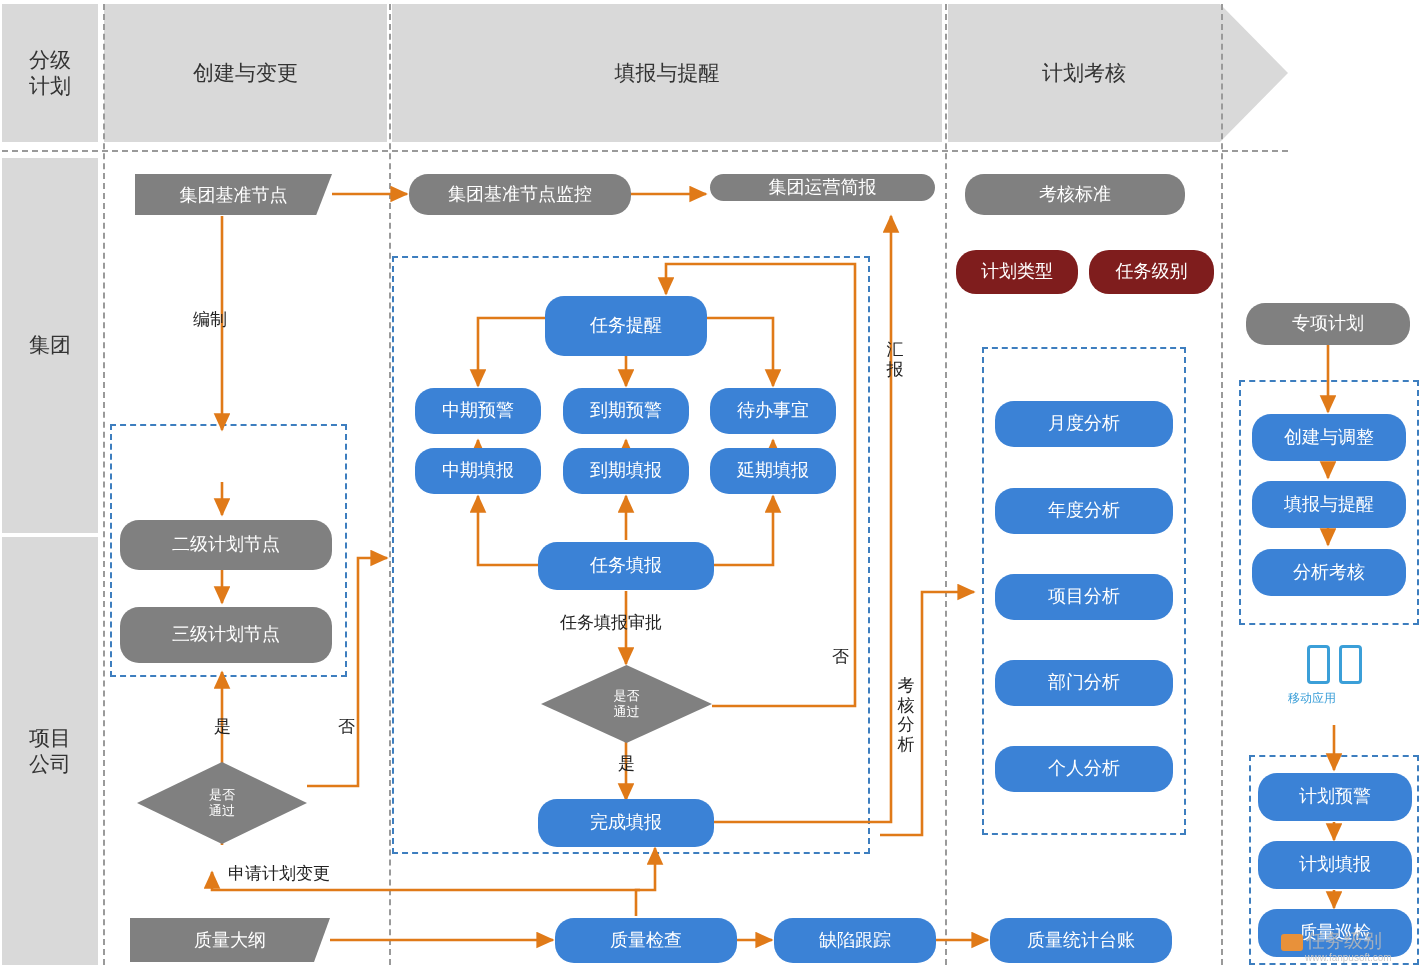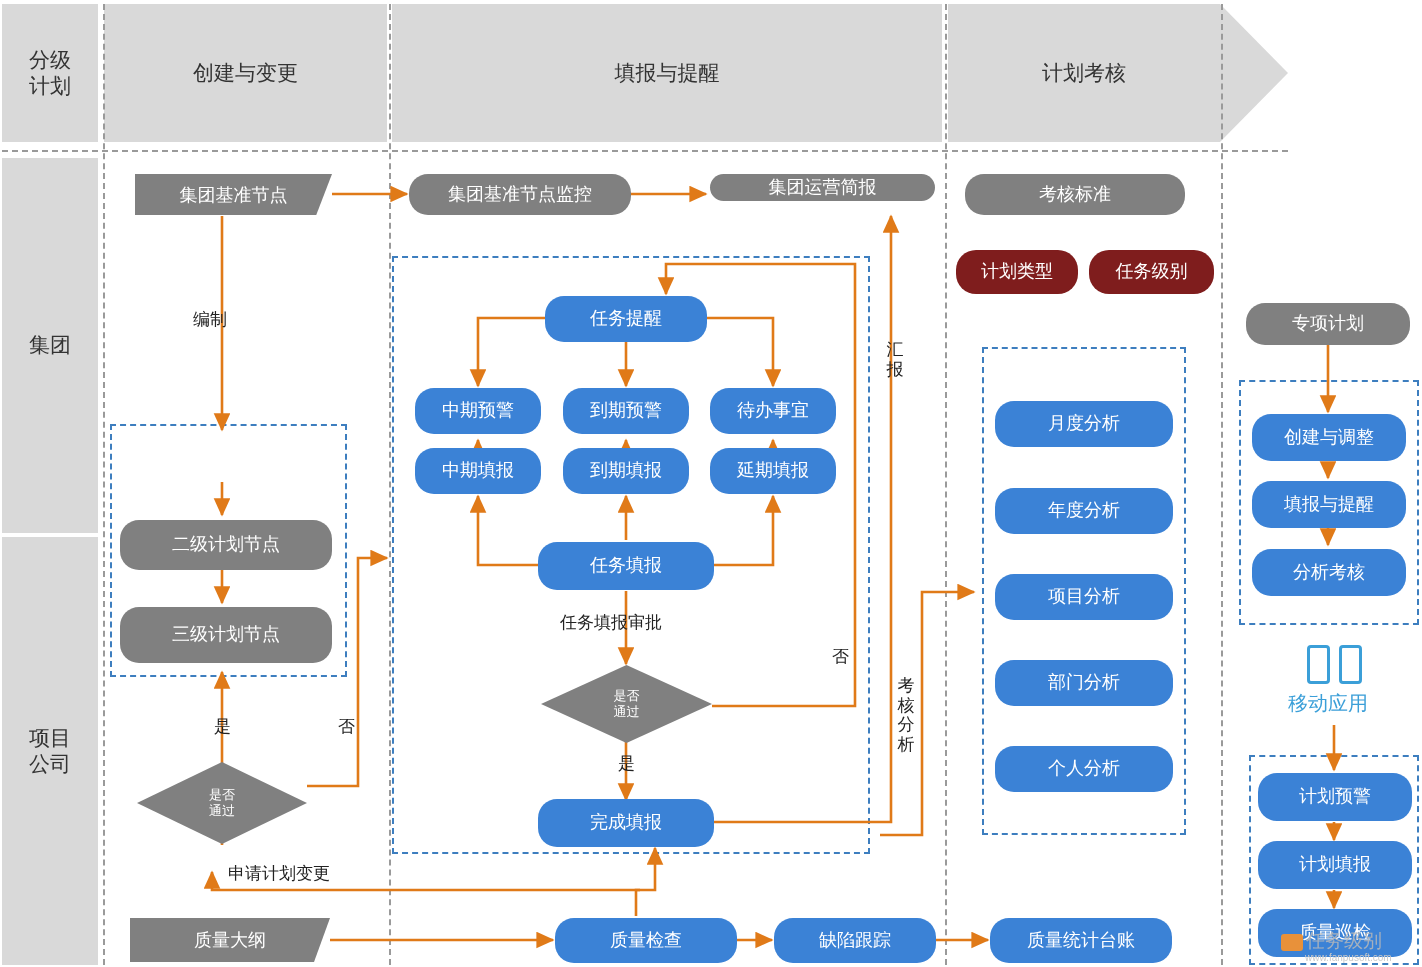--- a/index.html
+++ b/index.html
@@ -62,21 +62,21 @@
   .dashsep-h{border-top:2px dashed #9a9a9a;}
 
   
   .lab{font-size:17px;color:#222;white-space:nowrap;}
   .lab.v{white-space:normal;width:18px;line-height:1.15;text-align:center;}
 
   
   .phone{
     width:21px;height:33px;border:3px solid #3b9fd8;border-radius:4px;
   }
-  .mobtxt{color:#3b9fd8;font-size:20px;white-space:nowrap;}
+  .mobtxt{color:#3b9fd8;font-size:12px;white-space:nowrap;}
 
   
   .wm{font-size:19px;color:#b9b9b9;white-space:nowrap;opacity:.85;}
   .wm2{font-size:10px;color:#c9c9c9;white-space:nowrap;}
   .wmicon{width:22px;height:17px;background:#e8913a;border-radius:3px;display:inline-block;vertical-align:middle;margin-right:3px;}
 
   svg.ov{position:absolute;left:0;top:0;width:1422px;height:967px;pointer-events:none;}
 </style>
 </head>
 <body>
@@ -218,21 +218,21 @@
   </div>
   <div class="abs node gray" style="left:120px;top:607px;width:212px;height:56px;">
     <span>三级计划节点</span>
   </div>
 
   <div class="abs diamond" style="left:137px;top:762px;width:170px;height:82px;">
     <span style="white-space:pre-line">是否
 通过</span>
   </div>
 
-  <div class="abs node blue" style="left:545px;top:296px;width:162px;height:46px;">
+  <div class="abs node blue" style="left:545px;top:296px;width:162px;height:60px;">
     <span>任务提醒</span>
   </div>
 
   <div class="abs node blue" style="left:415px;top:388px;width:126px;height:46px;">
     <span>中期预警</span>
   </div>
   <div class="abs node blue" style="left:563px;top:388px;width:126px;height:46px;">
     <span>到期预警</span>
   </div>
   <div class="abs node blue" style="left:710px;top:388px;width:126px;height:46px;">

